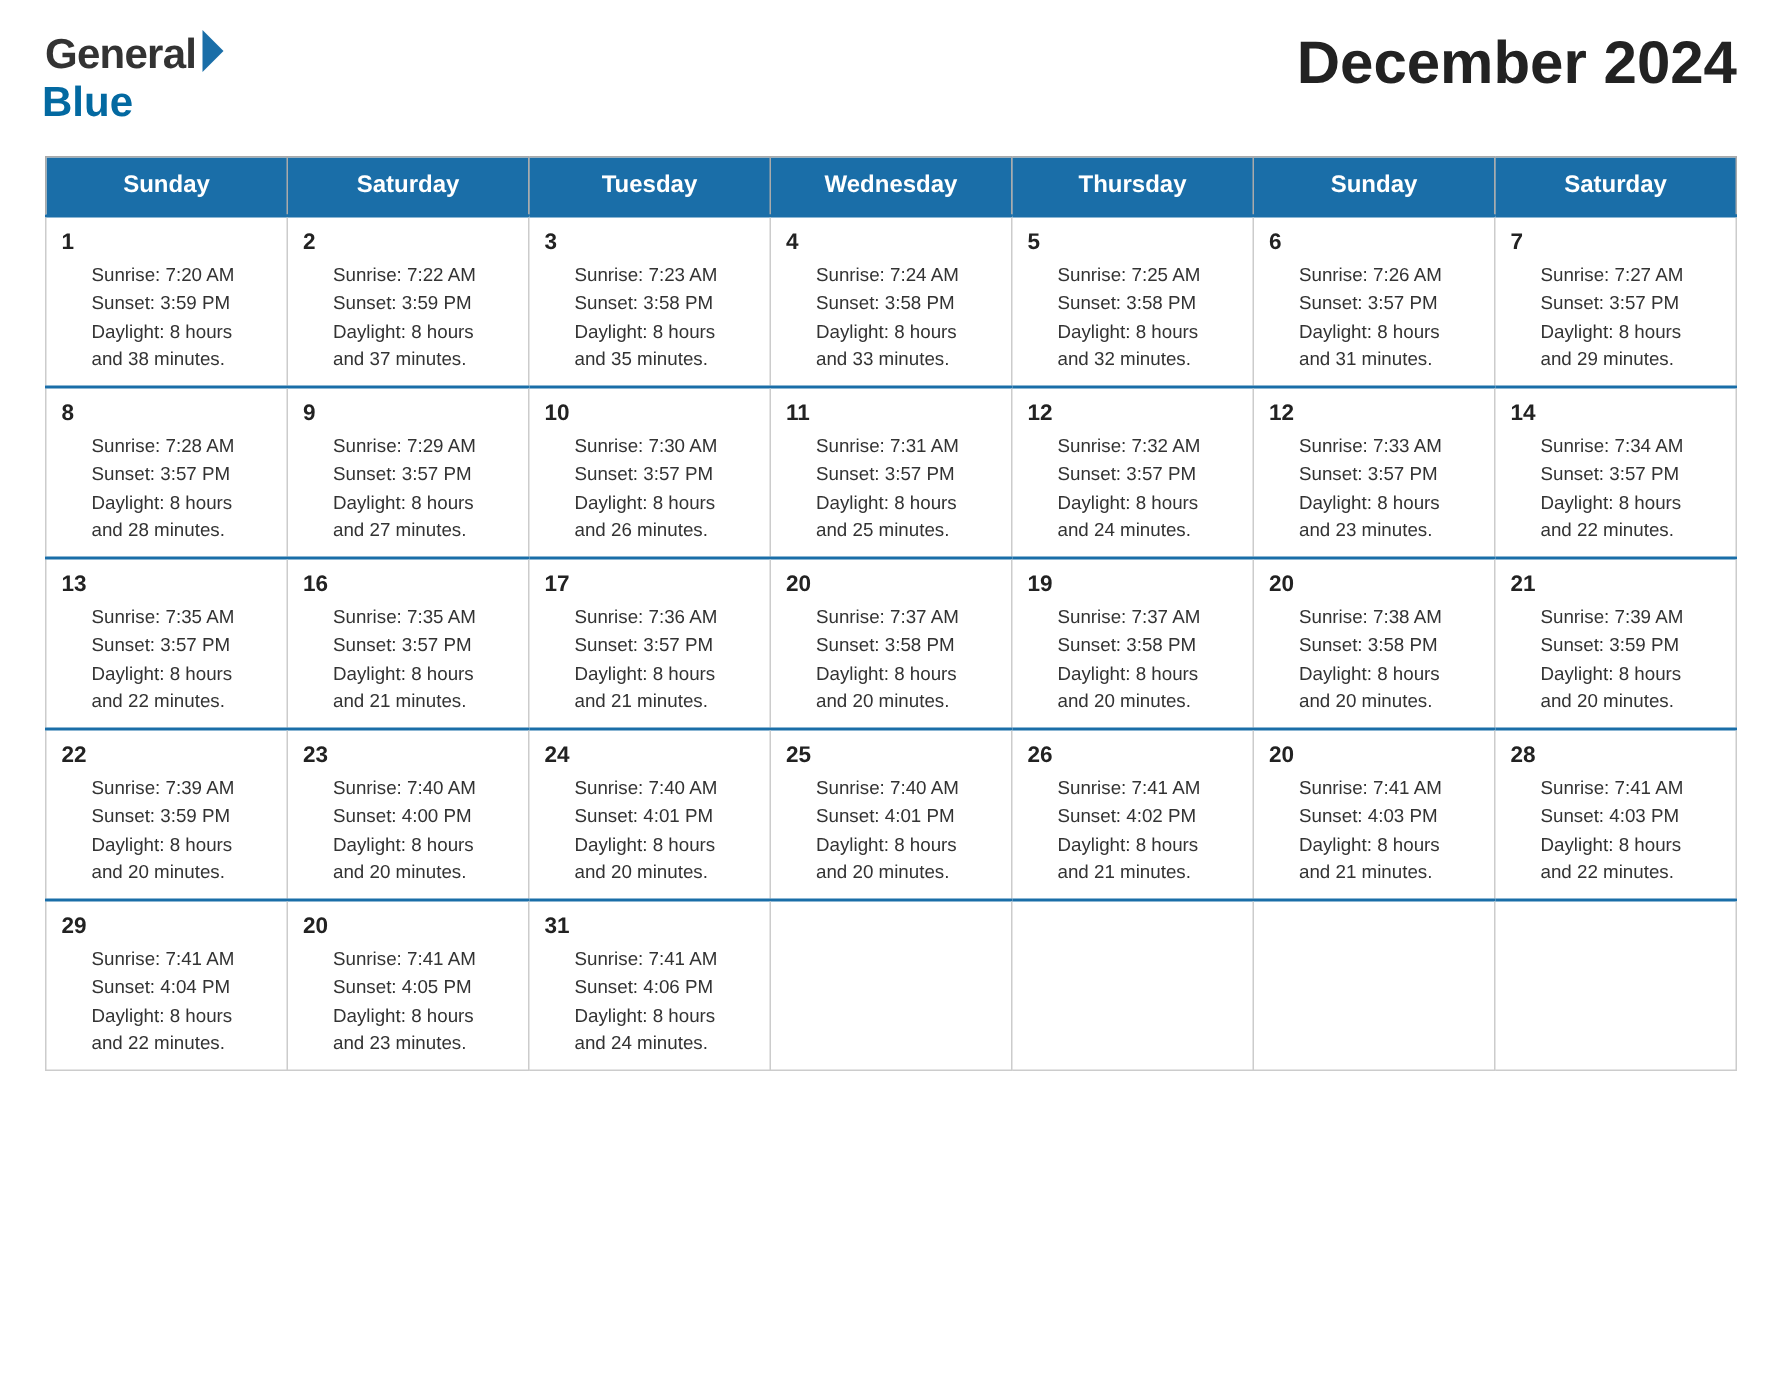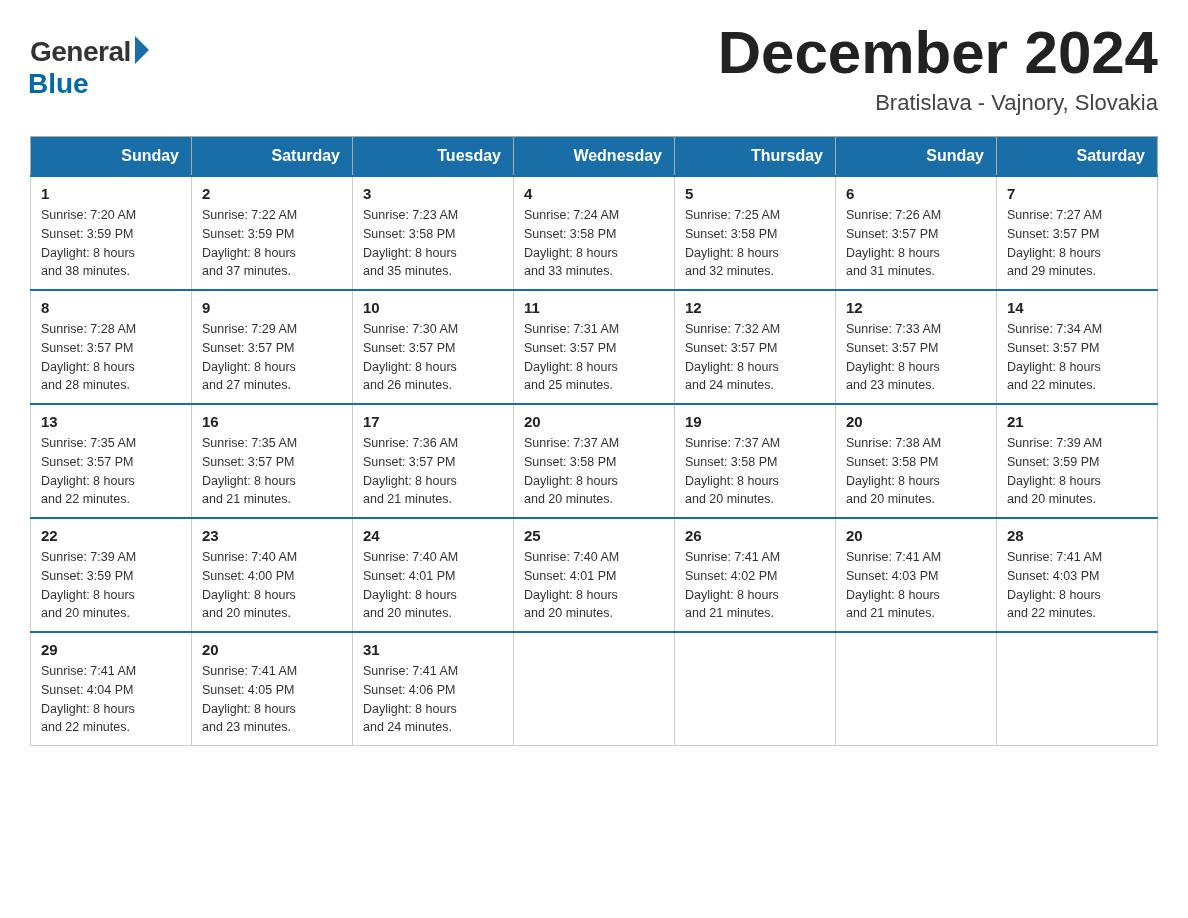--- a/index.html
+++ b/index.html
@@ -6,21 +6,21 @@
     body {
       font-family: Arial, sans-serif;
       background: #fff;
       padding: 20px 30px;
       width: 1188px;
       min-height: 918px;
     }
     .header {
       display: flex;
       justify-content: space-between;
-      align-items: center;
+      align-items: flex-start;
       margin-bottom: 20px;
     }
     .logo {
       display: flex;
       flex-direction: column;
       align-items: flex-start;
     }
     .logo-top {
       display: flex;
       align-items: center;
@@ -43,42 +43,42 @@
     .logo-blue {
       font-size: 28px;
       font-weight: bold;
       color: #0369a1;
       margin-left: -2px;
     }
     .title-section {
       text-align: right;
     }
     .calendar-title {
-      font-size: 60px;
+      font-size: 40px;
       font-weight: bold;
       color: #222;
       line-height: 1.1;
     }
     .calendar-subtitle {
       font-size: 22px;
       color: #444;
       margin-top: 4px;
     }
     .calendar {
       width: 100%;
       border-collapse: collapse;
       border: 1px solid #aaa;
     }
     .calendar th {
       background: #1a6ea8;
       color: #fff;
       font-size: 16px;
       font-weight: bold;
       padding: 10px 12px;
-      text-align: right;
+      text-align: center;
       border: 1px solid #aaa;
     }
     .calendar td {
       vertical-align: top;
       padding: 8px 10px;
       border: 1px solid #ccc;
       border-top: 2px solid #1a6ea8;
       width: 14.28%;
       min-height: 100px;
       background: #fff;
@@ -87,40 +87,40 @@
       font-size: 15px;
       font-weight: bold;
       color: #222;
       display: block;
       margin-bottom: 4px;
     }
     .day-info {
       font-size: 12.5px;
       color: #333;
       line-height: 1.5;
+      margin-left: 20px;
     }
     .empty-cell {
       background: #fff;
       border-top: 2px solid #1a6ea8;
     }
   </style>
 </head>
 <body>
 
 <div class="header">
   <div class="logo">
     <div class="logo-top">
       <span class="logo-general">General</span>
       <div class="logo-arrow"></div>
     </div>
     <span class="logo-blue">Blue</span>
   </div>
   <div class="title-section">
     <div class="calendar-title">December 2024</div>
-    <div class="calendar-subtitle">Bratislava - Vajnory, Slovakia</div>
   </div>
 </div>
 
 <table class="calendar">
   <thead>
     <tr>
 
     <th>Sunday</th>
         <th>Saturday</th>
         <th>Tuesday</th>

